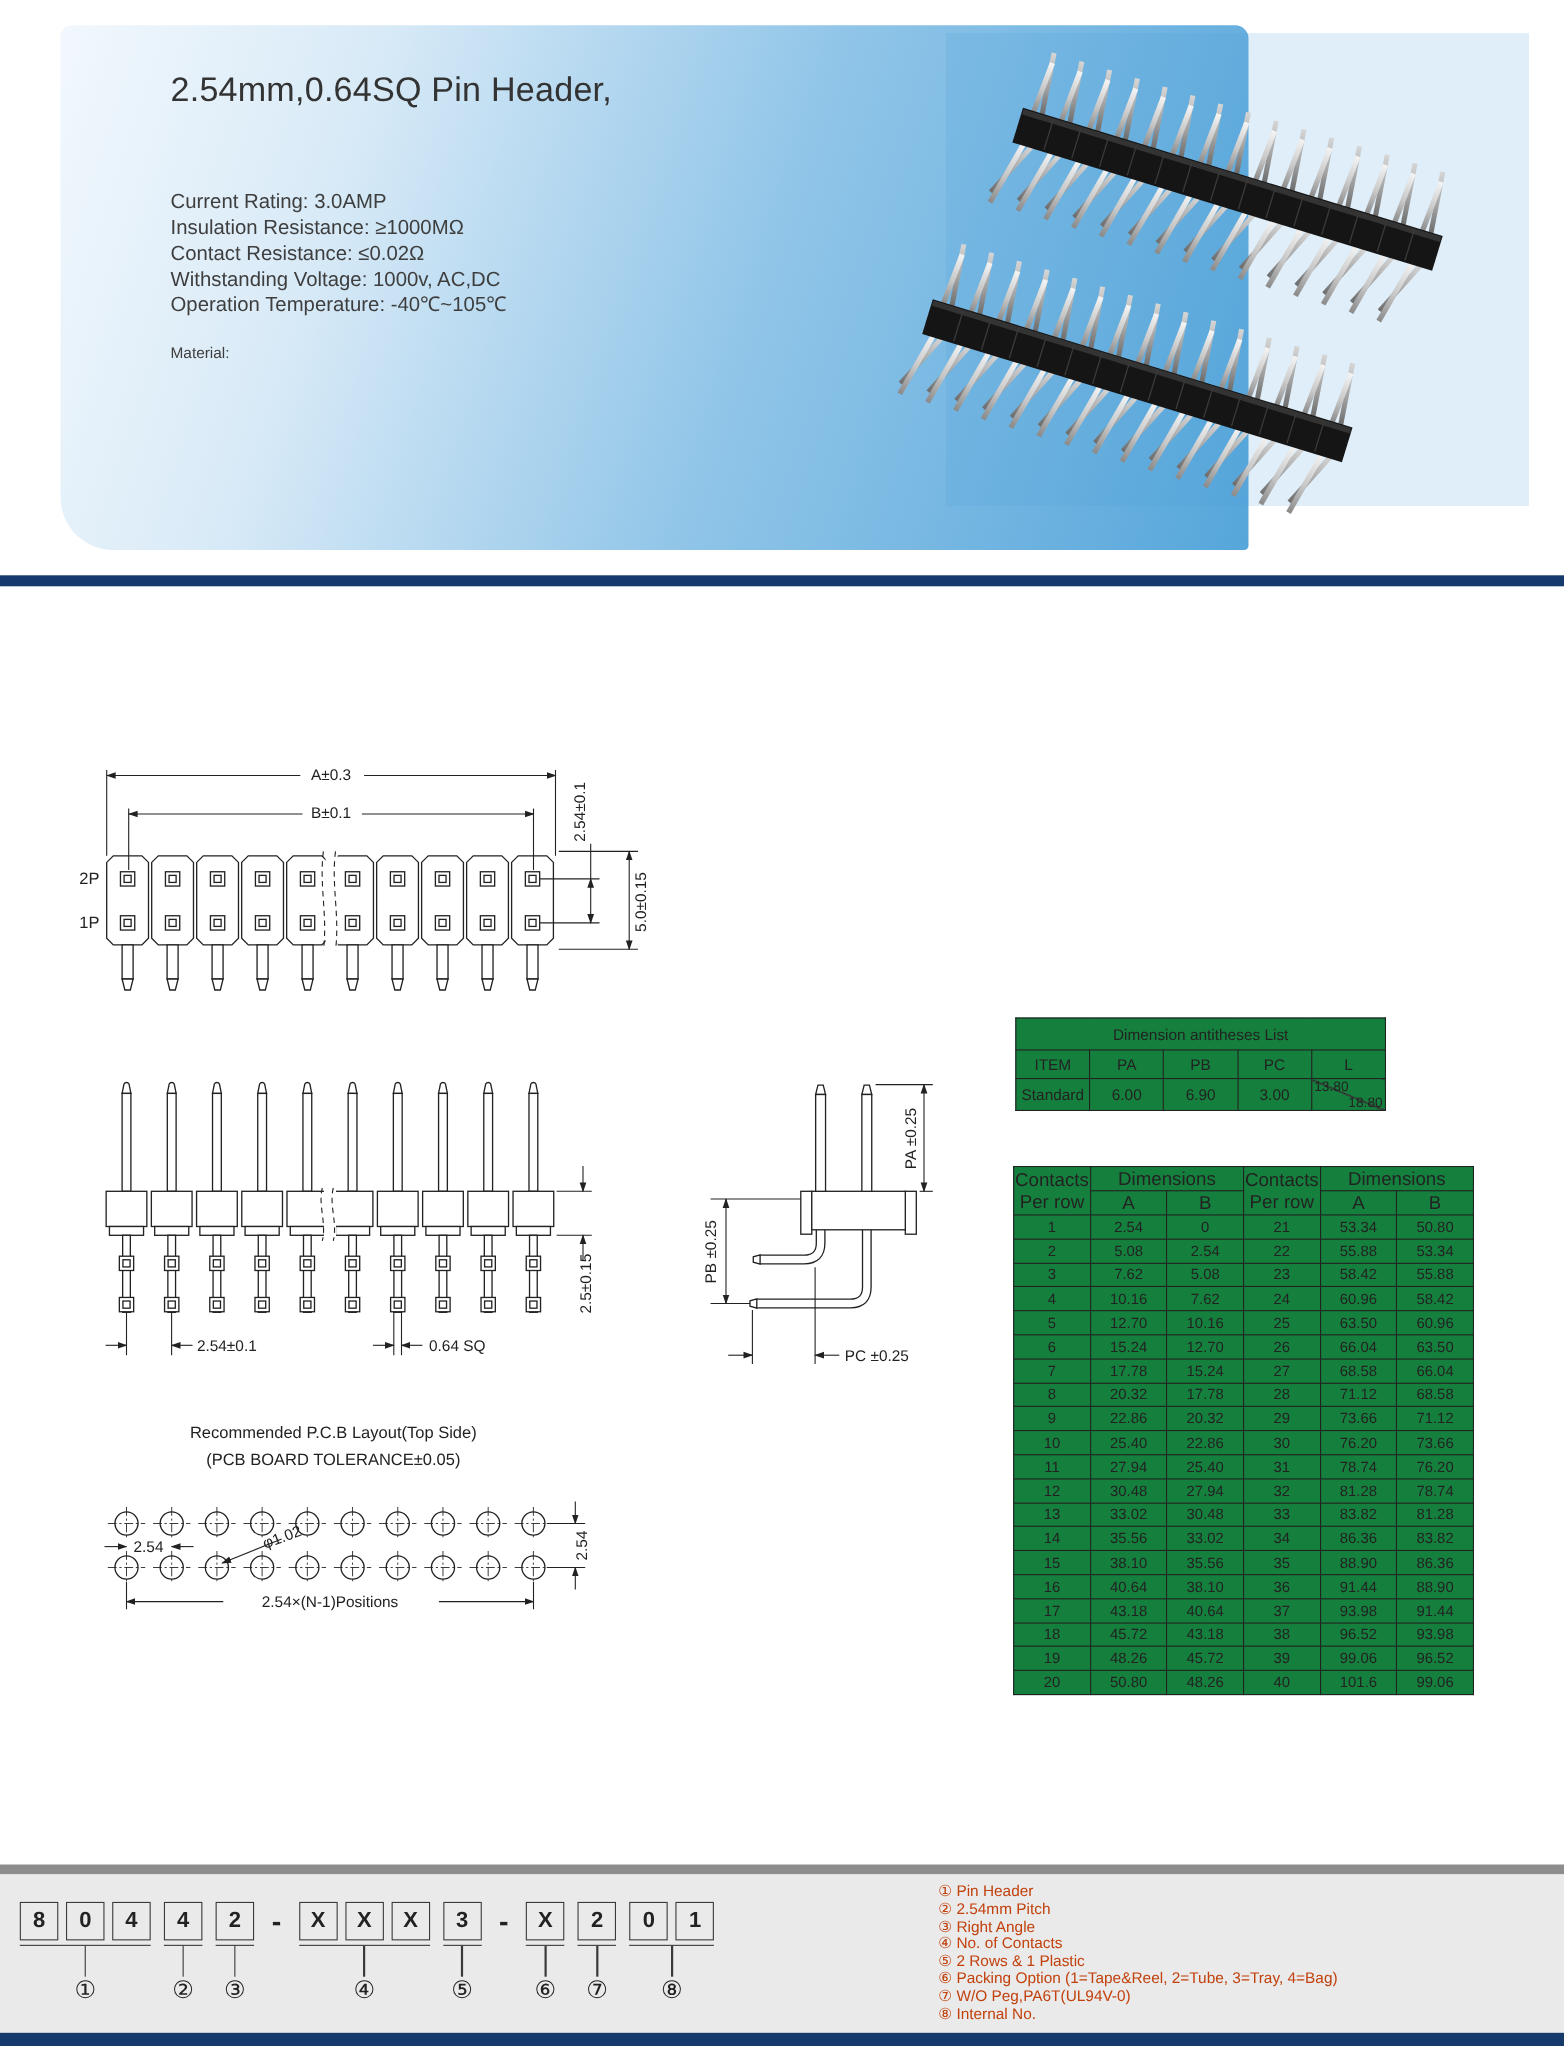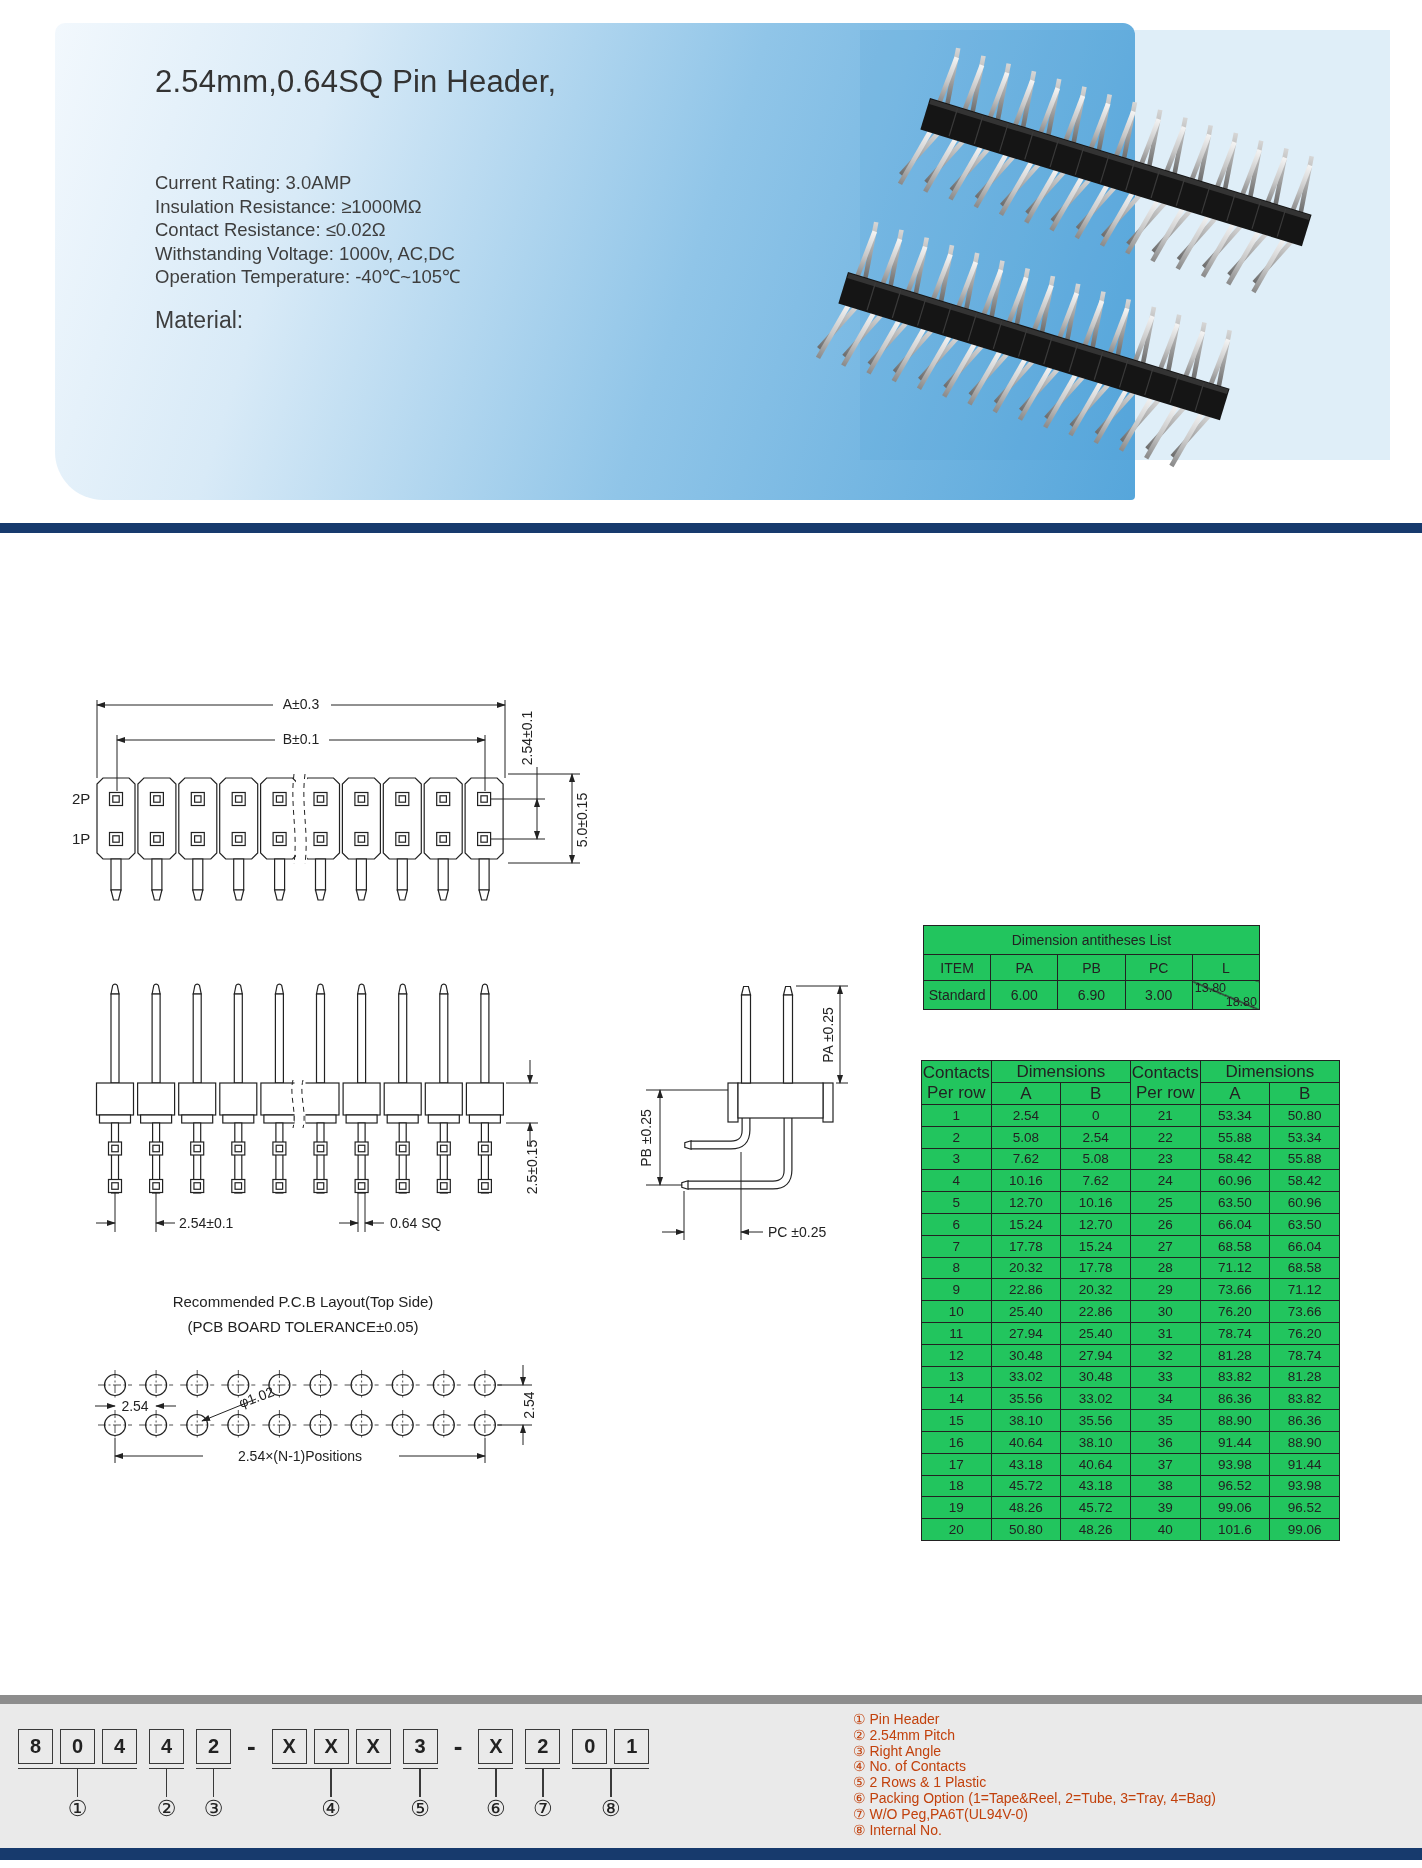--- a/index.html
+++ b/index.html
@@ -7,21 +7,21 @@
   body{width:1422px;height:1868px;position:relative;overflow:hidden;
        font-family:"Liberation Sans",sans-serif;color:#2b2b2b}
   .abs{position:absolute}
 
   
   .panel{left:55px;top:23px;width:1080px;height:477px;
     background:linear-gradient(108deg,#f2f8fd 0%,#d8eaf7 24%,#90c5e8 58%,#56a6db 100%);
     border-radius:10px 12px 4px 48px;}
   .page-title{left:100px;top:40px;font-size:31px;line-height:37px;color:#333;letter-spacing:.2px}
   .spec-block{left:100px;top:148px;font-size:18.5px;line-height:23.5px;color:#3e3e3e}
-  .mat-block{left:100px;top:286px;font-size:23px;line-height:23.5px;color:#3e3e3e}
+  .mat-block{left:100px;top:286px;font-size:14px;line-height:23.5px;color:#3e3e3e}
   svg{position:absolute;overflow:visible}
   #svg-photo{left:690px;top:20px;width:720px;height:480px}
 
   
   .divider{left:0;top:523px;width:1422px;height:10px;background:#173a6d}
   .gray-bar{left:0;top:1695px;width:1422px;height:9px;background:#8d8d8d}
   .footer-bg{left:0;top:1704px;width:1422px;height:144px;background:#eaeaea}
   .navy-bottom{left:0;top:1848px;width:1422px;height:12px;background:#173a6d}
 
   
@@ -32,21 +32,21 @@
   .ln{fill:#fff;stroke:#222;stroke-width:1.2}
   .lnn{fill:none;stroke:#222;stroke-width:1.2}
   .dim{stroke:#222;stroke-width:1}
   .cl{stroke:#222;stroke-width:.8;stroke-dasharray:8 2.5 2 2.5}
   .brk{fill:none;stroke:#222;stroke-width:1;stroke-dasharray:5 4}
   .dt{font-family:"Liberation Sans",sans-serif;font-size:14px;fill:#222}
   .dt15{font-size:15px}
   .mask{fill:#fff;stroke:none}
 
   
-  table{border-collapse:collapse;table-layout:fixed;background:#22c55e}
+  table{border-collapse:collapse;table-layout:fixed;background:#15803d}
   td,th{border:1px solid #222;font-weight:normal;text-align:center;padding:0;
         font-size:13.5px;color:#222;overflow:hidden}
   .dim-list{left:923px;top:925px;width:337px}
   .dim-list th,.dim-list td{font-size:14px}
   .dim-list .t-row{height:29px}.dim-list .h-row{height:26px}.dim-list .d-row{height:29px}
   .c-item{width:103px}.c-pa{width:59px}.c-pb{width:59px}.c-pc{width:57px}.c-l{width:59px}
   .l-split{position:relative;
     background-image:linear-gradient(to top right,transparent 48.5%,#333 48.5%,#333 51.5%,transparent 51.5%)}
   .l-split .up{position:absolute;top:0;left:2px;font-size:12.5px;line-height:14px}
   .l-split .dn{position:absolute;bottom:0;right:2px;font-size:12.5px;line-height:14px}

